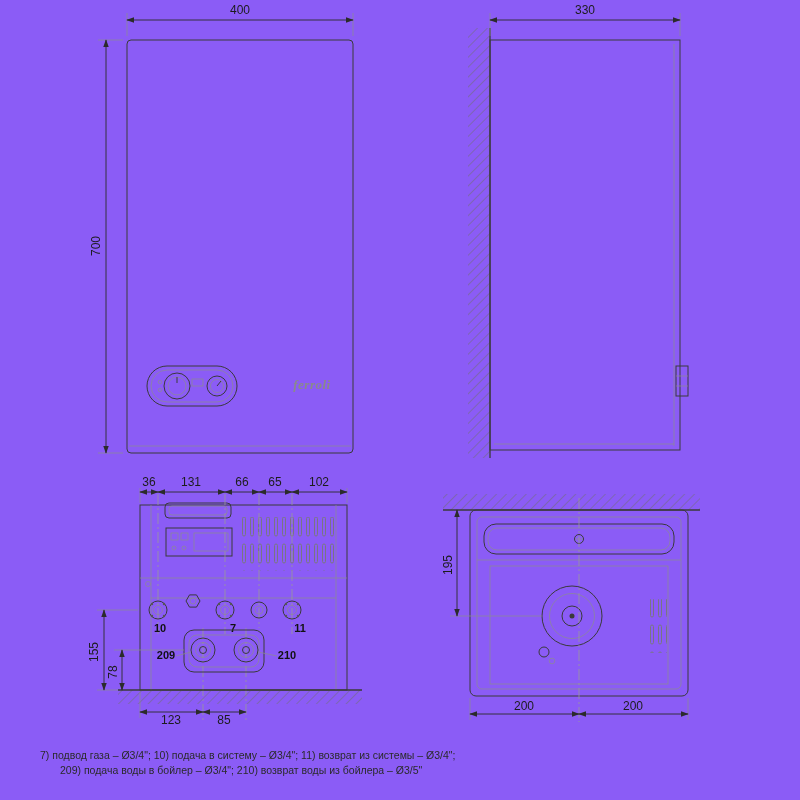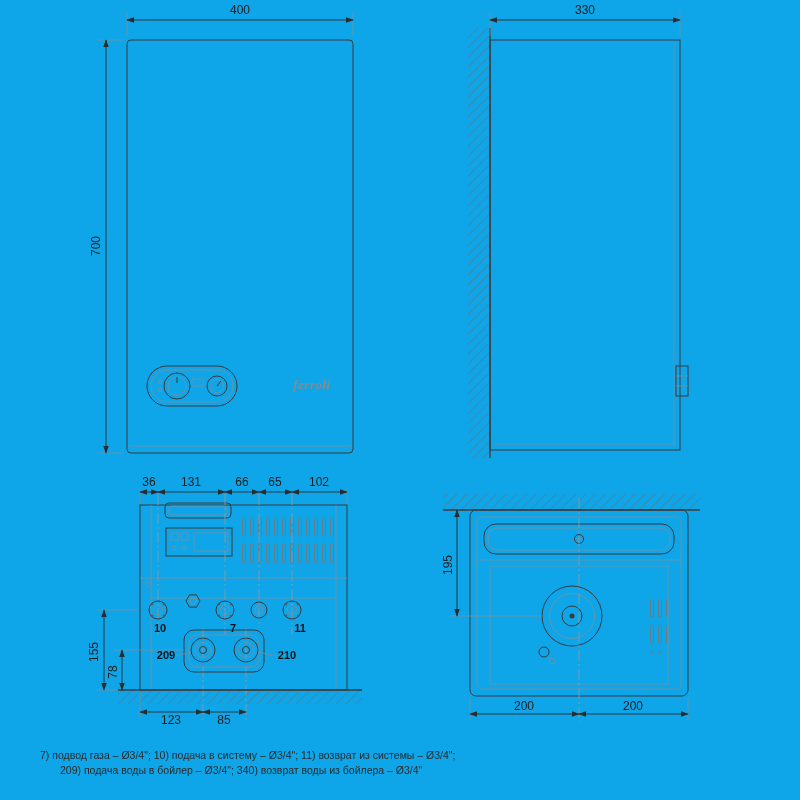--- a/index.html
+++ b/index.html
@@ -1,16 +1,16 @@
 <!DOCTYPE html>
 <html><head>
 <meta charset="utf-8">
 <style>
   html,body{margin:0;padding:0;background:#ffffff;}
-  #page{position:relative;width:800px;height:800px;background:#0ea5e9;overflow:hidden;
+  #page{position:relative;width:800px;height:800px;background:#8b5cf6;overflow:hidden;
         font-family:"Liberation Sans",sans-serif;}
   svg{position:absolute;left:0;top:0;}
   .ln{stroke:#3a3a3a;stroke-width:1;fill:none;}
   .ln2{stroke:#3a3a3a;stroke-width:1.3;fill:none;}
   .thin{stroke:#8c8c8c;stroke-width:0.7;fill:none;}
   .dim{stroke:#2b2b2b;stroke-width:0.9;fill:none;}
   .cl{stroke:#9a9a9a;stroke-width:0.8;fill:none;stroke-dasharray:11 3 2 3;}
   text.dimtxt{font-size:12px;fill:#1c1c1c;font-family:"Liberation Sans",sans-serif;}
   text.lbl{font-size:11px;font-weight:bold;fill:#111;font-family:"Liberation Sans",sans-serif;}
   text.brand{font-size:13px;font-style:italic;font-weight:bold;fill:#8a8a8a;
@@ -237,15 +237,15 @@
     <line x1="688" y1="698" x2="688" y2="720" class="thin"></line>
     <line x1="470" y1="714" x2="579" y2="714" class="dim" marker-start="url(#dimArrow)" marker-end="url(#dimArrow)"></line>
     <line x1="579" y1="714" x2="688" y2="714" class="dim" marker-start="url(#dimArrow)" marker-end="url(#dimArrow)"></line>
     <text x="524" y="710" text-anchor="middle" class="dimtxt">200</text>
     <text x="633" y="710" text-anchor="middle" class="dimtxt">200</text>
   </g>
 </svg>
 
 <div id="caption">
   <div class="c1">7) подвод газа – Ø3/4"; 10) подача в систему – Ø3/4"; 11) возврат из системы – Ø3/4";</div>
-  <div class="c2">209) подача воды в бойлер – Ø3/4"; 340) возврат воды из бойлера – Ø3/4"</div>
+  <div class="c2">209) подача воды в бойлер – Ø3/4"; 210) возврат воды из бойлера – Ø3/5"</div>
 </div>
 </div>
 
 </body></html>

